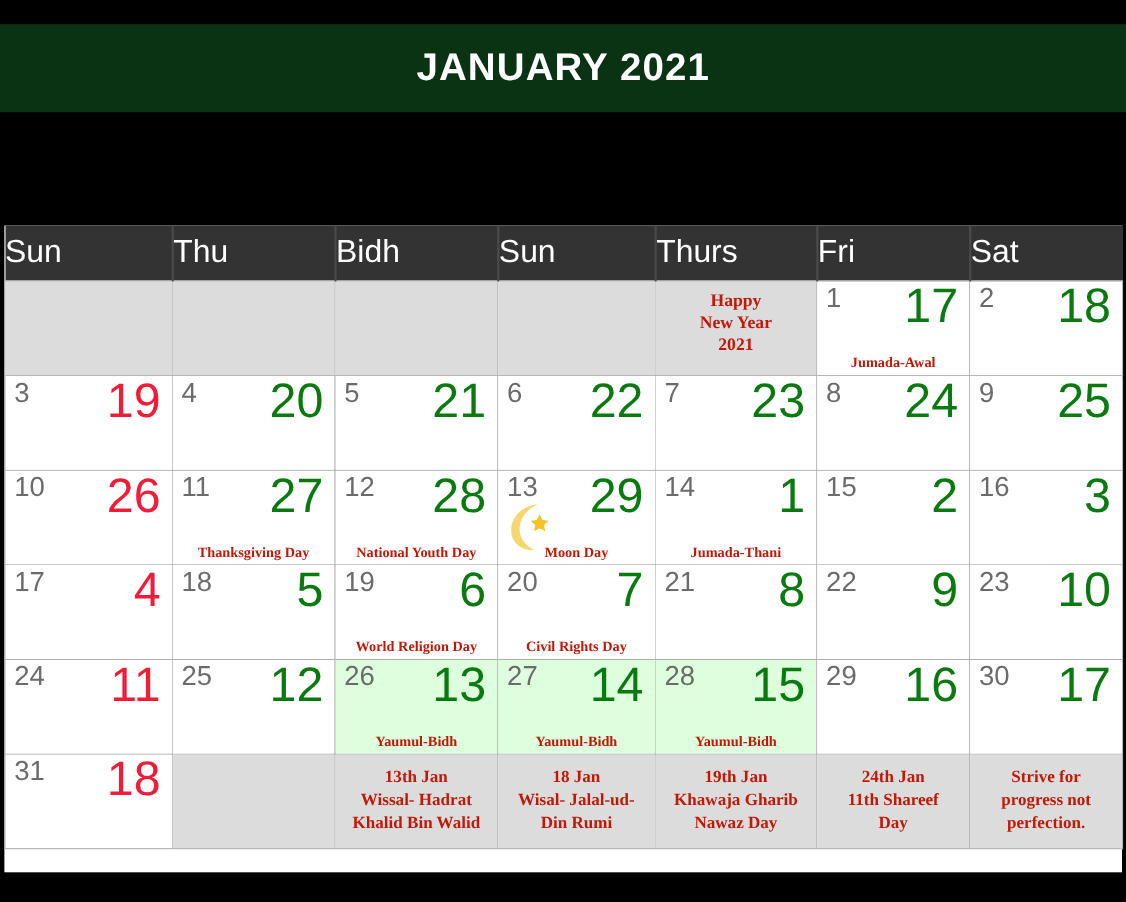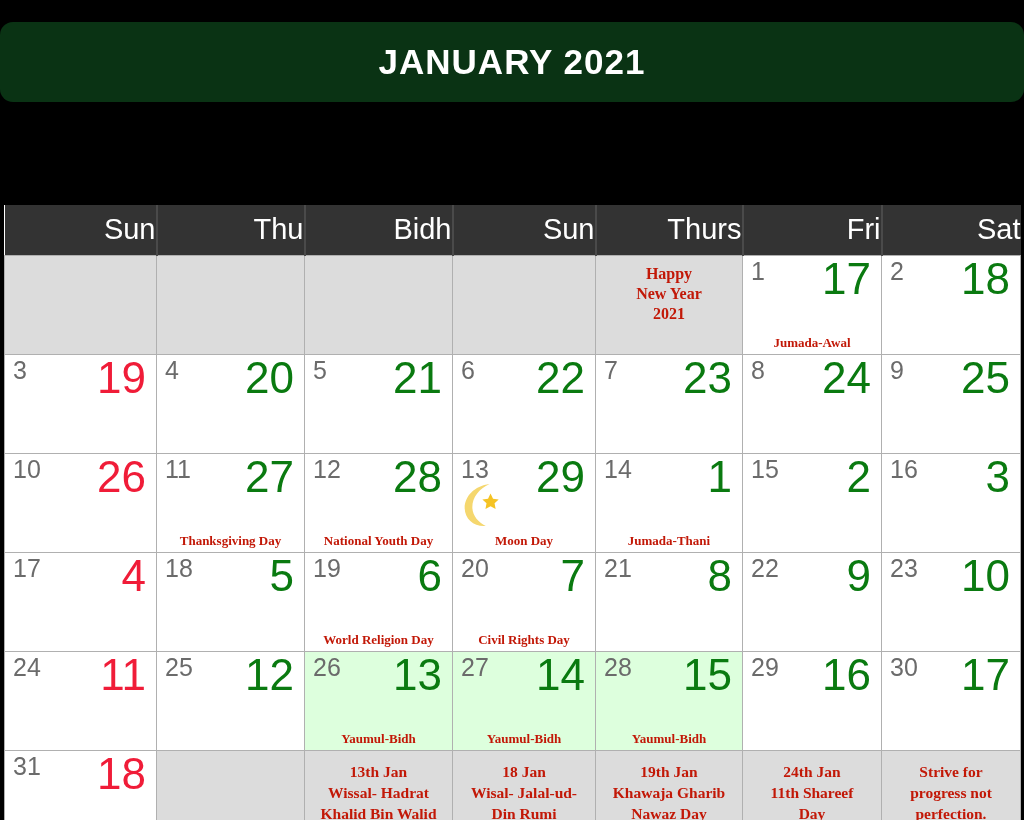--- a/index.html
+++ b/index.html
@@ -9,21 +9,21 @@
     font-family: "Liberation Sans", sans-serif;
     overflow: hidden;
   }
   .page { position: relative; width: 1024px; height: 820px; background: #000; }
 
   
   .month-banner {
     position: absolute; left: 0; top: 22px;
     width: 1024px; height: 80px;
     background: #0a3314;
-    display: flex; align-items: center; justify-content: center; border-radius: 13px;
+    display: flex; align-items: center; justify-content: center;
   }
   .month-banner .title {
     color: #ffffff;
     font-size: 35px;
     font-weight: bold;
     letter-spacing: 1px;
   }
 
   
   .hijri-banner {
@@ -57,28 +57,28 @@
   table.cal col.c4 { width: 147px; }
   table.cal col.c5 { width: 139px; }
   table.cal col.c6 { width: 139px; }
 
   thead th {
     background: #333333;
     color: #ffffff;
     font-size: 29px;
     font-weight: normal;
     height: 50px;
-    text-align: right;
+    text-align: left;
     border-right: 2px solid #4a4a4a;
     vertical-align: middle;
   }
   thead th:last-child { border-right: none; }
 
   td.day {
-    height: 99px;
+    height: 86px;
     vertical-align: top;
     border: 1px solid #b0b0b0;
     background: #ffffff;
     position: relative;
     padding: 0;
   }
   td.day.empty { background: #dcdcdc; }
   td.day.highlight { background: #ddffdd; }
   td.day.notes { background: #dcdcdc; }
 

